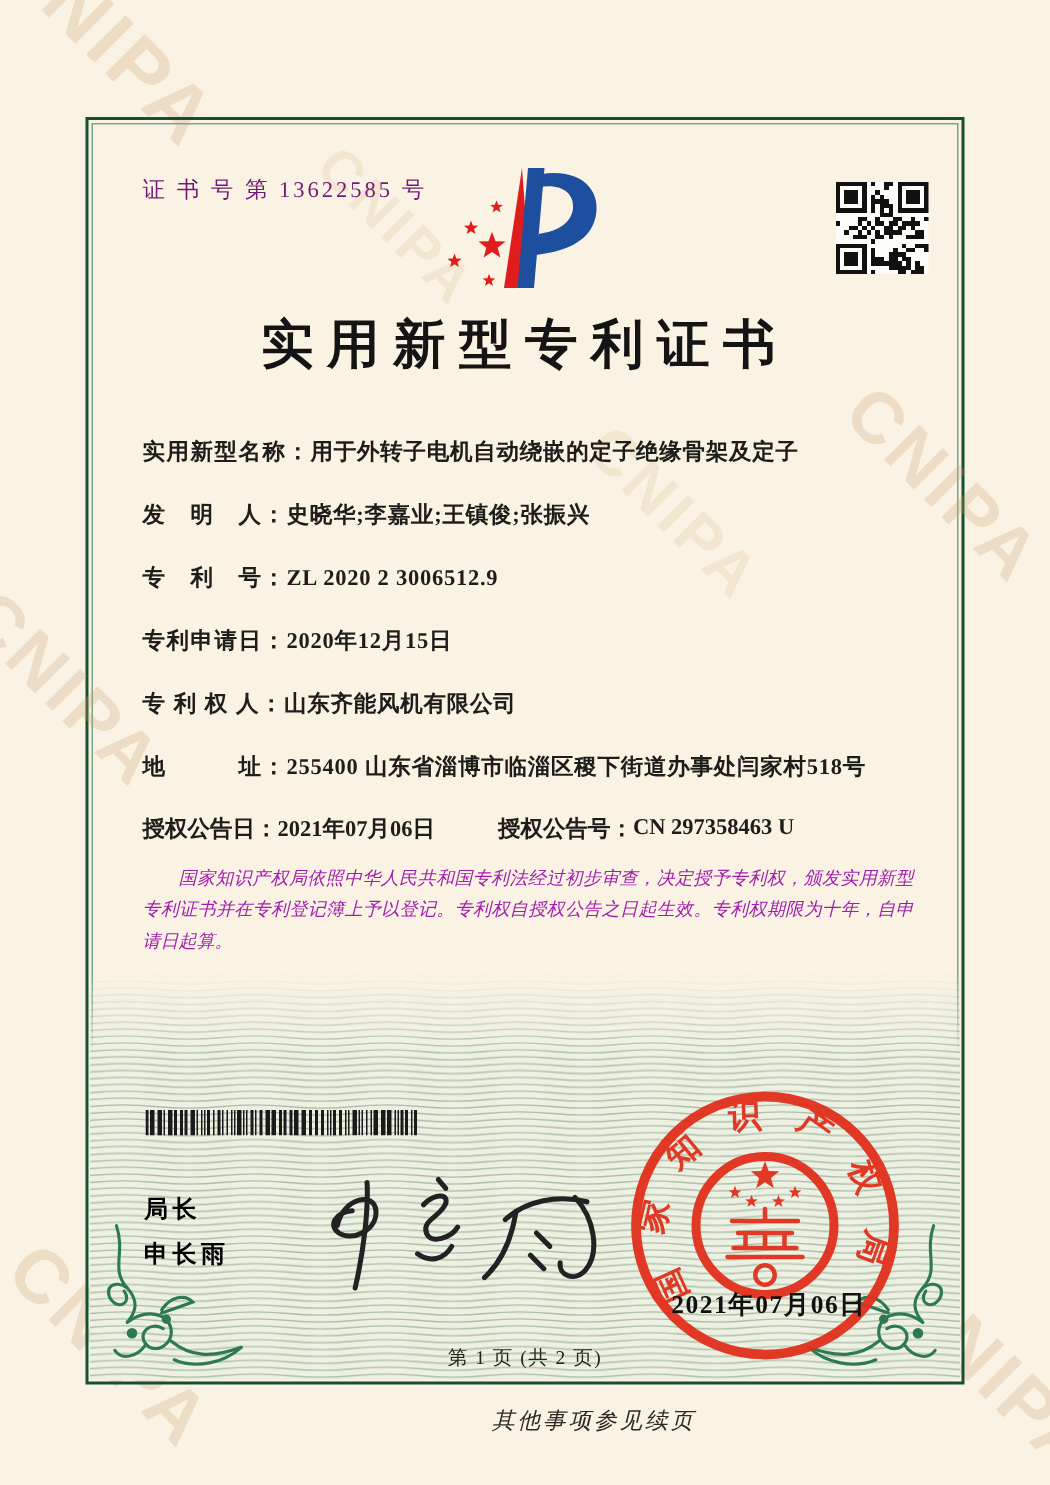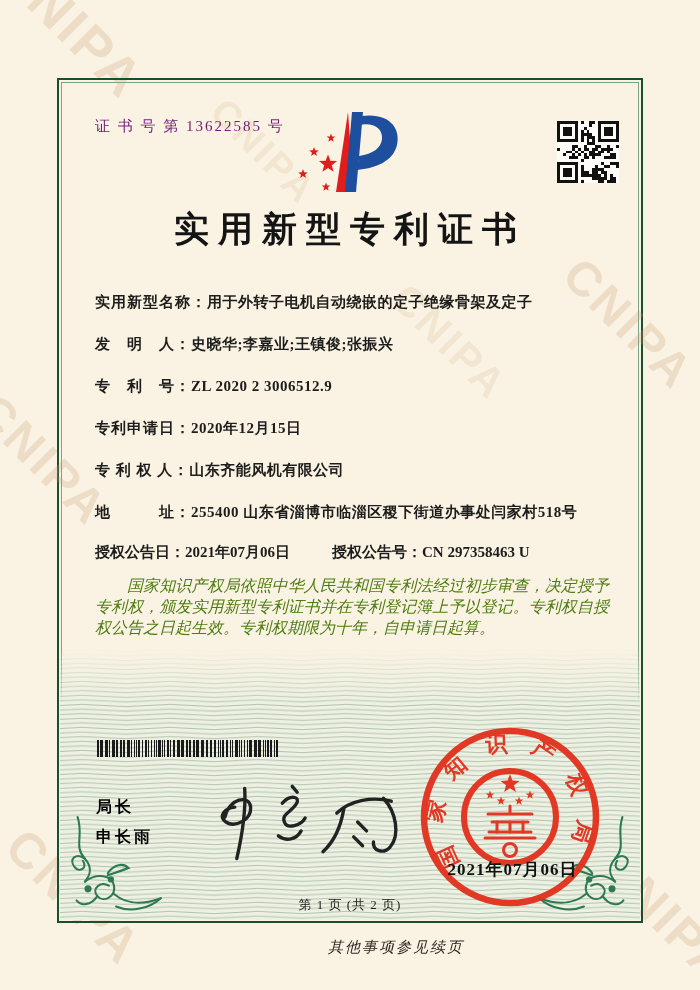--- a/index.html
+++ b/index.html
@@ -41,21 +41,21 @@
   }
   .fields{position:absolute;left:95px;top:291px;width:520px;z-index:2;}
   .frow{font-size:15px;line-height:23px;margin-bottom:19px;color:#1d1d1b;font-weight:600;}
   .frow .lab{letter-spacing:1px;}
   .frow .val{letter-spacing:0.5px;}
   .grant{position:absolute;left:95px;top:543px;width:520px;z-index:2;
     font-size:15px;font-weight:600;color:#1d1d1b;display:flex;align-items:center;}
   .grant .gap{width:42px;}
   .paras{
     position:absolute;left:95px;top:575px;width:514px;z-index:2;
-    font-size:16px;line-height:21px;color:#4d7c0f;font-style:italic;
+    font-size:12px;line-height:21px;color:#a21caf;font-style:italic;
   }
   .paras p{margin:0;text-indent:2em;text-align:justify;}
   .officer{
     position:absolute;left:96px;top:792px;z-index:2;
     font-family:"Liberation Sans","DejaVu Sans",sans-serif;
     font-size:16px;font-weight:600;color:#000000;letter-spacing:3px;line-height:30px;
   }
   .signature{position:absolute;left:213px;top:782px;z-index:2;}
   .barcode{position:absolute;left:97px;top:740px;z-index:2;}
   .seal{position:absolute;left:415px;top:722px;z-index:3;opacity:0.95;}

